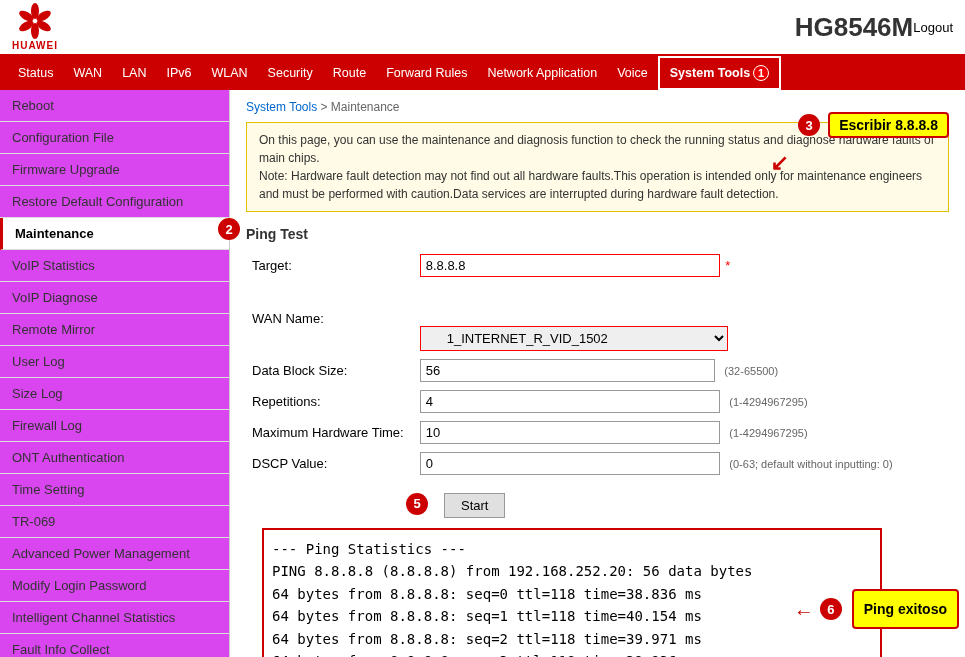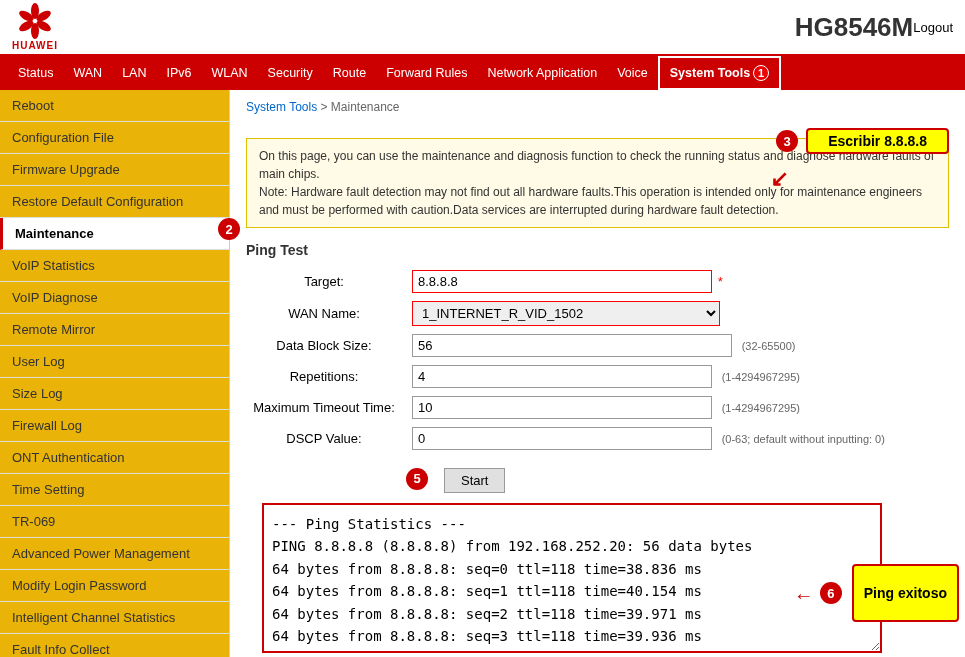--- a/index.html
+++ b/index.html
@@ -17,38 +17,38 @@
     #navbar { background: #c00; display: flex; align-items: center; padding: 0 8px; height: 34px; }
     .nav-item { color: #fff; font-size: 12.5px; padding: 0 10px; height: 34px; display: flex; align-items: center; cursor: pointer; white-space: nowrap; }
     .nav-item.active { background: #ff0000; font-weight: bold; border: 2px solid #fff; }
     .nav-badge { background: #e00; color: #fff; border-radius: 50%; width: 16px; height: 16px; font-size: 11px; display: flex; align-items: center; justify-content: center; margin-left: 3px; border: 1px solid #fff; }
 
     
     #main { display: flex; }
 
     
     #sidebar { width: 230px; background: #f0f0f0; border-right: 1px solid #ccc; flex-shrink: 0; }
-    .sidebar-item { padding: 8px 12px; border-bottom: 1px solid #ddd; cursor: pointer; color: #333; font-size: 13px; background: #eab308; }
+    .sidebar-item { padding: 8px 12px; border-bottom: 1px solid #ddd; cursor: pointer; color: #333; font-size: 13px; background: #d946ef; }
     .sidebar-item.active { background: #fff; border-left: 3px solid #c00; color: #000; font-weight: bold; }
 
     
     #content { flex: 1; padding: 10px 16px; overflow-y: auto; }
-    #breadcrumb { font-size: 12px; color: #666; margin-bottom: 24px; }
+    #breadcrumb { font-size: 12px; color: #666; margin-bottom: 8px; }
     #breadcrumb a { color: #0066cc; text-decoration: none; }
 
     
     .info-box { background: #fffbe6; border: 1px solid #e0c000; padding: 8px 12px; font-size: 12px; color: #333; margin-bottom: 14px; line-height: 1.5; position: relative; }
 
     
     .section-title { font-weight: bold; font-size: 14px; margin-bottom: 8px; color: #333; }
 
     
     .form-table { width: 100%; border-collapse: collapse; margin-bottom: 10px; }
     .form-table tr td { padding: 4px 6px; vertical-align: middle; }
-    .form-table .label-cell { width: 160px; text-align: center; padding-right: 10px; white-space: nowrap; }
+    .form-table .label-cell { width: 160px; text-align: left; padding-right: 10px; white-space: nowrap; }
     .form-table input[type="text"] { width: 300px; border: 1px solid #f00; padding: 3px 5px; font-size: 13px; }
     .form-table input.normal { border: 1px solid #999; }
     .form-table select { width: 308px; border: 1px solid #f00; padding: 3px 5px; font-size: 13px; }
     .hint-text { font-size: 11px; color: #666; margin-left: 6px; }
 
     
     .start-btn { background: #e0e0e0; border: 1px solid #999; padding: 4px 16px; font-size: 13px; cursor: pointer; margin-top: 4px; margin-left: 166px; }
 
     
     .traceroute-section { border-top: 1px solid #ccc; padding-top: 10px; }
@@ -126,65 +126,65 @@
     </div>
 
     <div style="position:relative; margin-bottom:14px;">
       <div class="info-box">
         <span>On this page, you can use the maintenance and diagnosis function to check the running status and diagnose hardware faults of main chips.</span><br>
         <span>Note: Hardware fault detection may not find out all hardware faults.This operation is intended only for maintenance engineers and must be performed with caution.Data services are interrupted during hardware fault detection.</span>
       </div>
 
       <div style="position:absolute; top:-10px; right:0px; display:flex; align-items:center; gap:4px; z-index:20;">
         <span class="circle-num">3</span>
-        <div style="background:#ffff00; border:2px solid #cc0000; border-radius:4px; padding:3px 20px; font-size:14px; font-weight:bold; color:#000;">Escribir 8.8.8.8</div>
+        <div style="background:#ffff00; border:2px solid #cc0000; border-radius:4px; padding:3px 9px; font-size:14px; font-weight:bold; color:#000;">Escribir 8.8.8.8</div>
       </div>
 
       <div style="position:absolute; top:28px; right:160px; color:#cc0000; font-size:22px; font-weight:bold; z-index:20;">↙</div>
     </div>
 
     <div>
       <div class="section-title">Ping Test</div>
 
       <table class="form-table">
         <tbody>
             <tr>
           <td class="label-cell">Target:</td>
           <td>
             <input type="text" value="8.8.8.8" style="border: 1px solid rgb(255, 0, 0); width: 300px; padding: 3px 5px; font-size: 13px;">
             <span style="color:#f00;margin-left:2px;">*</span>
           </td>
         </tr>
         <tr>
           <td class="label-cell">WAN Name:</td>
           <td style="position:relative;">
-            <select style="width:308px;border:1px solid #f00;padding:3px 5px;font-size:13px;">
+            <select style="width:308px;border:1px solid #f00;padding:3px 22px;font-size:13px;margin-top:41px;">
               <option>1_INTERNET_R_VID_1502</option>
               <option>2_OTHER_VID_1503</option>
             </select>
             
             
           </td>
         </tr>
         <tr>
           <td class="label-cell">Data Block Size:</td>
           <td>
-            <input type="text" class="normal" value="56" style="width: 320px; border: 1px solid rgb(153, 153, 153); padding: 3px 5px; font-size: 13px;">
+            <input type="text" class="normal" value="56" style="width: 295px; border: 1px solid rgb(153, 153, 153); padding: 3px 5px; font-size: 13px;">
             <span class="hint-text">(32-65500)</span>
           </td>
         </tr>
         <tr>
           <td class="label-cell">Repetitions:</td>
           <td>
             <input type="text" class="normal" value="4" style="width: 300px; border: 1px solid rgb(153, 153, 153); padding: 3px 5px; font-size: 13px;">
             <span class="hint-text">(1-4294967295)</span>
           </td>
         </tr>
         <tr>
-          <td class="label-cell">Maximum Timeout Time:</td>
+          <td class="label-cell">Maximum Hardware Time:</td>
           <td>
             <input type="text" class="normal" value="10" style="width: 300px; border: 1px solid rgb(153, 153, 153); padding: 3px 5px; font-size: 13px;">
             <span class="hint-text">(1-4294967295)</span>
           </td>
         </tr>
         <tr>
           <td class="label-cell">DSCP Value:</td>
           <td>
             <input type="text" class="normal" value="0" style="width: 300px; border: 1px solid rgb(153, 153, 153); padding: 3px 5px; font-size: 13px;">
             <span class="hint-text">(0-63; default without inputting: 0)</span>
@@ -206,21 +206,21 @@
 64 bytes from 8.8.8.8: seq=2 ttl=118 time=39.971 ms
 64 bytes from 8.8.8.8: seq=3 ttl=118 time=39.936 ms
 
 --- 8.8.8.8 ping statistics ---
 4 packets transmitted, 4 packets received, 0% packet loss
 round-trip min/avg/max = 38.836/39.724/40.154 ms</textarea>
         
         <div style="position:absolute; right: -10px; top:40%; display:flex; align-items:center; gap:6px; z-index:20;">
           <div style="color:#cc0000; font-size:20px;">←</div>
           <span class="circle-num">6</span>
-          <div style="background:#ffff00; border:2px solid #cc0000; border-radius:4px; padding:19px 10px; font-size:14px; font-weight:bold; color:#000;">Ping exitoso</div>
+          <div style="background:#ffff00; border:2px solid #cc0000; border-radius:4px; padding:10px 10px; font-size:14px; font-weight:bold; color:#000;">Ping exitoso</div>
         </div>
       </div>
 
     </div>
 
     <div class="traceroute-section">
       
       
     </div>
 

